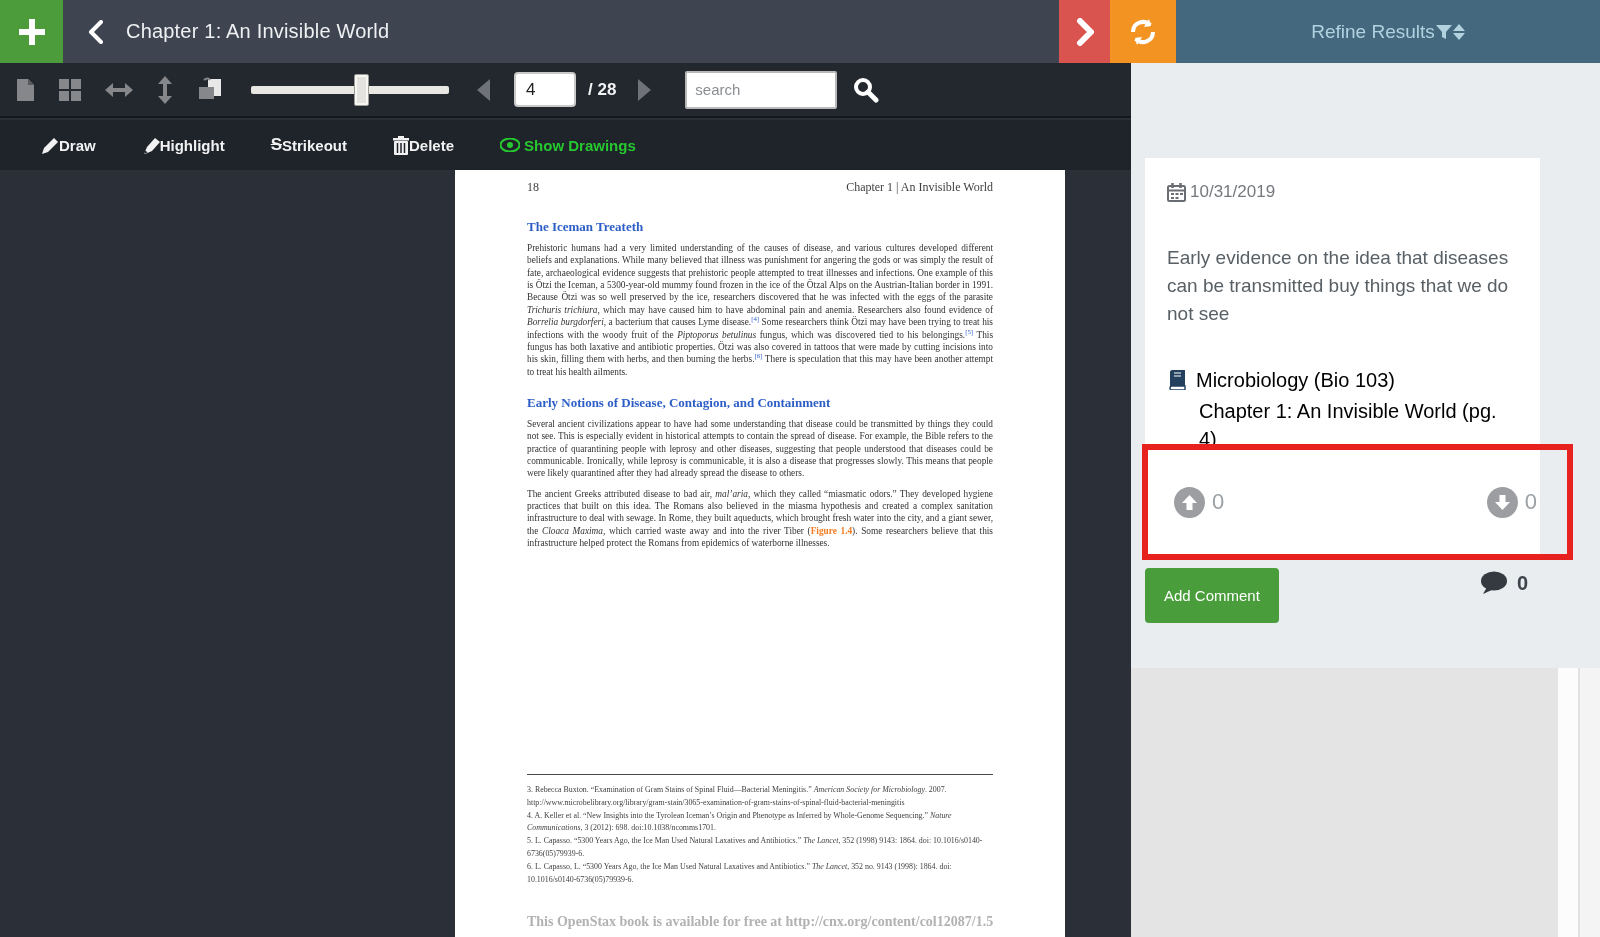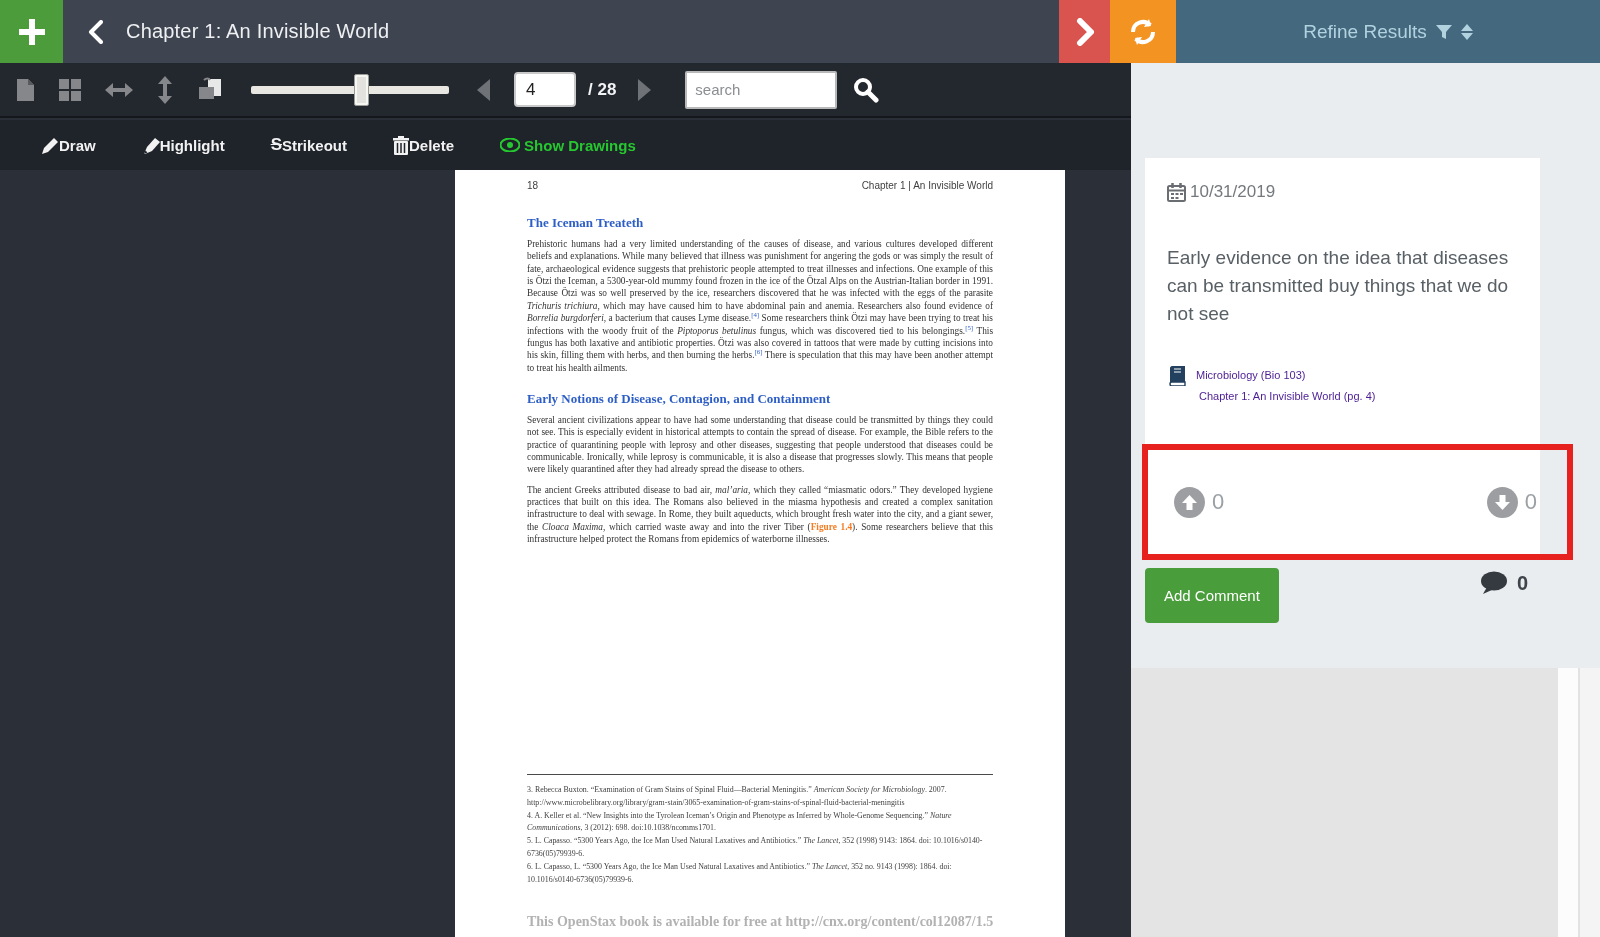--- a/index.html
+++ b/index.html
@@ -8,21 +8,21 @@
   .app { position:relative; width:1600px; height:937px; overflow:hidden; }
 
   
   .topbar { position:absolute; top:0; left:0; width:1600px; height:63px; display:flex; z-index:5; }
   .btn-add { width:63px; height:63px; background:#4c9c3c; display:flex; align-items:center; justify-content:center; cursor:pointer; }
   .navbar { width:996px; background:#3e4551; display:flex; align-items:center; padding-left:24px;gap:13px; }
   .nav-back { display:flex; align-items:center; cursor:pointer; margin-right:10px; }
   .nav-title { color:#eef0f2; font-size:20px; letter-spacing:.2px; }
   .btn-next { width:51px; background:#d9534f; display:flex; align-items:center; justify-content:center; cursor:pointer; }
   .btn-refresh { width:66px; background:#f39422; display:flex; align-items:center; justify-content:center; cursor:pointer; }
-  .refine { width:424px; background:#44697f; display:flex; align-items:center; justify-content:center; gap:8px; cursor:pointer; }
+  .refine { width:424px; background:#44697f; display:flex; align-items:center; justify-content:center; gap:0; cursor:pointer; }
   .refine-label { color:#b2d2df; font-size:19px; }
   .sort-icon { display:inline-flex; flex-direction:column; gap:2px; }
   .sort-icon .tri-up { width:0;height:0;border-left:6px solid transparent;border-right:6px solid transparent;border-bottom:7px solid #b2d2df; }
   .sort-icon .tri-dn { width:0;height:0;border-left:6px solid transparent;border-right:6px solid transparent;border-top:7px solid #b2d2df; }
 
   
   .viewer { position:absolute; top:63px; left:0; width:1131px; height:874px; background:#2a2e36; }
   .toolbar2 { position:absolute; top:0; left:0; width:100%; height:55px; background:#23272e; border-bottom:2px solid #14171c; display:flex; align-items:center; }
   .t2-icon { margin-left:24px; display:flex; align-items:center; cursor:pointer; }
   .t2-icon:first-child { margin-left:16px; }
@@ -40,21 +40,21 @@
   .toolbar3 { position:absolute; top:57px; left:0; width:100%; height:50px; background:#1f232a; display:flex; align-items:center; }
   .t3-btn { display:flex; align-items:center; color:#f2f2f2; font-size:15px; font-weight:bold; margin-left:46px; cursor:pointer; }
   .t3-btn:first-child { margin-left:42px; }
   .t3-strike-glyph { color:#f2f2f2; font-weight:bold; font-size:17px; text-decoration:line-through; }
   .t3-show { color:#26c82f; margin-left:46px; display:flex; align-items:center; gap:4px; font-size:15px; font-weight:bold; cursor:pointer; }
 
   .canvas { position:absolute; top:107px; left:0; width:100%; height:767px; background:#2b2f37; overflow:hidden; }
 
   
   .pdf-page { position:absolute; left:455px; top:0; width:610px; height:810px; background:#ffffff; padding:10px 72px 0; }
-  .pdf-head { display:flex; justify-content:space-between; font-family:Liberation Sans, sans-serif; font-size:10px; color:#3f3f3f; }
+  .pdf-head { display:flex; justify-content:space-between; font-family:Liberation Serif, serif; font-size:12px; color:#3f3f3f; }
   .pdf-sections { margin-top:24px; }
   .pdf-h { font-family:Liberation Serif, serif; font-size:13px; font-weight:bold; color:#2d5ec6; margin:17px 0 7px; }
   .pdf-h:first-child { margin-top:0; }
   .pdf-p { font-family:"Liberation Serif",serif; font-size:9.3px; line-height:1.33; color:#333; text-align:justify; margin-bottom:8px; }
   .sg-i { font-style:italic; }
   sup.sg-sup { color:#2d5ec6; font-size:6.8px; line-height:0; }
   .sg-fig { color:#f47b20; font-weight:bold; }
   .pdf-footnotes { position:absolute; top:604px; left:72px; right:72px; }
   .fn-rule { border:none; border-top:1px solid #4a4a4a; margin-bottom:9px; }
   .fn { font-family:"Liberation Serif",serif; font-size:7.9px; line-height:1.62; color:#3f3f3f; }
@@ -63,21 +63,21 @@
   
   .sidebar { position:absolute; top:63px; left:1131px; width:469px; height:874px; background:#e9edf0; }
   .sb-header { position:relative; height:95px; }
   .avatar { position:absolute; left:26px; top:11px; width:53px; height:53px; border-radius:50%; overflow:hidden; border:2px solid #fff; }
   .sb-name { position:absolute; left:96px; top:26px; font-size:21px; font-weight:bold; color:#4a4e53; }
   .sb-close { position:absolute; right:74px; top:20px; cursor:pointer; display:flex; }
 
   .note-card { position:absolute; left:14px; top:95px; width:395px; height:400px; background:#ffffff; padding:24px 22px; }
   .nc-date { display:flex; align-items:center; gap:4px; color:#75797d; font-size:17px; }
   .nc-text { margin-top:42px; font-size:19px; line-height:1.47; color:#596065; }
-  .nc-book { margin-top:38px; color:#4c1d95; font-size:11px; line-height:1.4; }
+  .nc-book { margin-top:38px; color:#000000; font-size:20px; line-height:1.4; }
   .nc-book-row1 { display:flex; align-items:center; gap:9px; }
   .nc-book-row2 { padding-left:32px; margin-top:3px; }
 
   .vote-box { position:absolute; left:11px; top:381px; width:431px; height:116px; border:6px solid #e7211d; display:flex; align-items:center; justify-content:space-between; padding:0 30px 0 26px; z-index:3; }
   .vote-group { display:flex; align-items:center; gap:7px; cursor:pointer; }
   .vote-circle { width:31px; height:31px; border-radius:50%; background:#9c9ea1; display:flex; align-items:center; justify-content:center; }
   .vote-count { font-size:22px; color:#9aa0a4; }
 
   .add-comment { position:absolute; left:14px; top:505px; height:55px; padding:0 19px; background:#4a9d3b; border:none; border-radius:4px; color:#fff; font-size:15px; font-family:"Liberation Sans",sans-serif; cursor:pointer; }
   .comment-count { position:absolute; right:72px; top:508px; display:flex; align-items:center; gap:9px; }

